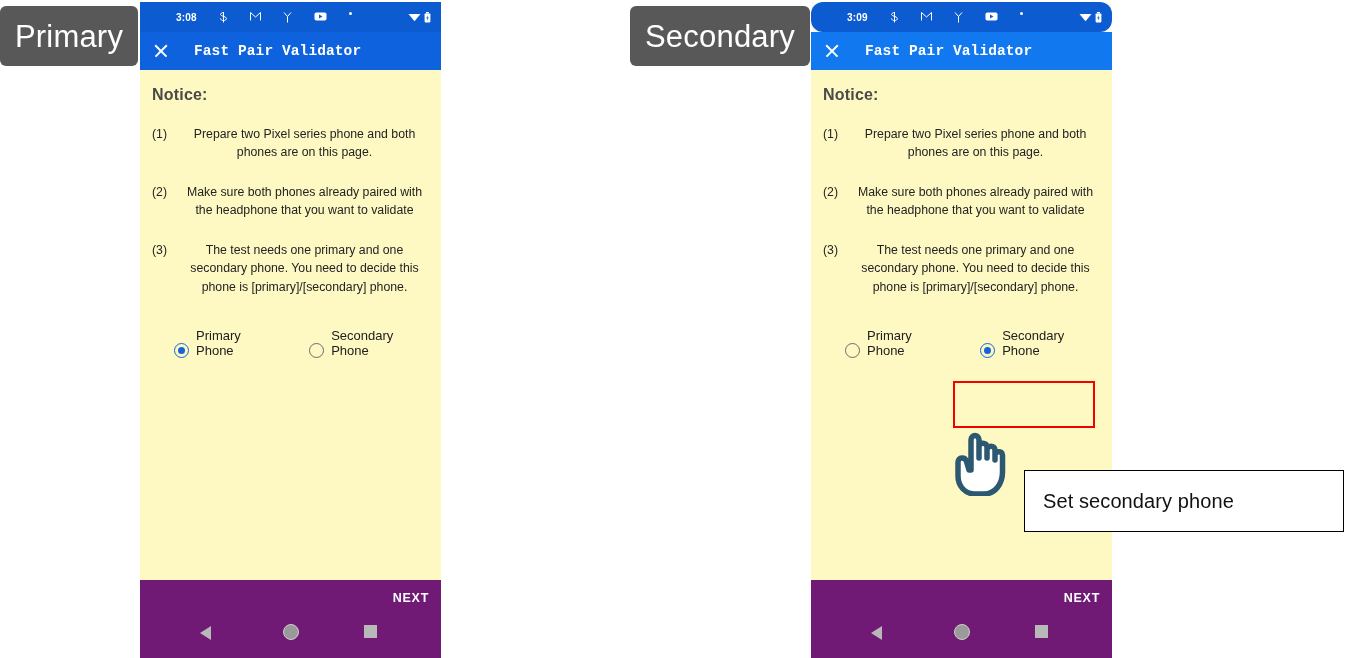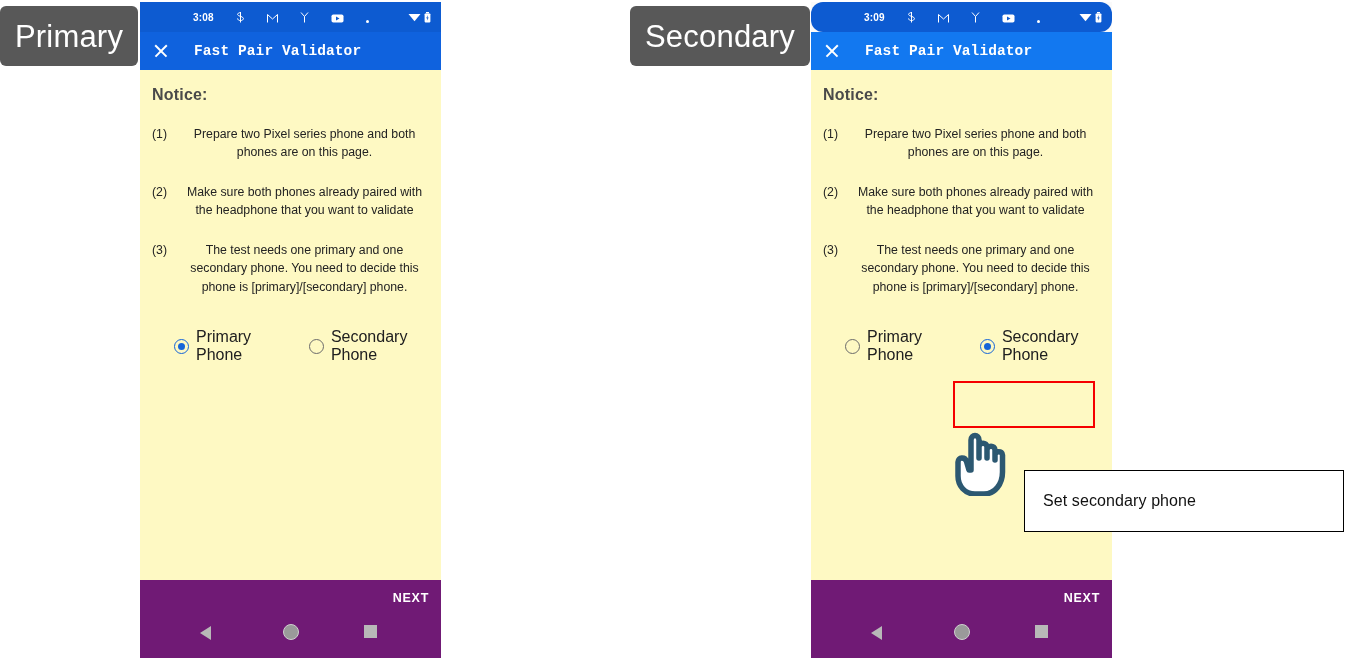--- a/index.html
+++ b/index.html
@@ -52,23 +52,23 @@
     background: #0d5bd1;
     color: #ffffff;
     display: flex;
     align-items: center;
     box-sizing: border-box;
     padding: 0 10px 0 0;
   }
   .phone-light .statusbar { background: #0d5bd1; border-radius: 12px; }
   .sb-left {
     display: flex;
-    align-items: flex-end;
+    align-items: flex-start;
     gap: 22px;
-    margin-left: 53px;
+    margin-left: 36px;
     font-size: 10px;
     font-weight: bold;
     font-family: "Liberation Sans", sans-serif;
     letter-spacing: .2px;
   }
   .sb-right {
     margin-left: auto;
     display: flex;
     align-items: center;
     gap: 3px;
@@ -140,22 +140,22 @@
 
   
   .radio-row {
     display: flex;
     align-items: center;
     margin-top: 32px;
     padding-left: 22px;
   }
   .radio-opt {
     display: flex;
-    align-items: center;
-    font-size: 16px;
+    align-items: flex-end;
+    font-size: 13px;
     color: #202020;
     position: relative;
   }
   .radio-opt + .radio-opt { margin-left: 32px; }
   .radio-dot {
     width: 15px; height: 15px;
     border-radius: 50%;
     box-sizing: border-box;
     border: 1.6px solid #6b6b6b;
     margin-right: 7px;
@@ -239,21 +239,21 @@
     left: 1024px; top: 470px;
     width: 320px; height: 62px;
     background: #ffffff;
     border: 1.8px solid #000000;
     box-sizing: border-box;
     display: flex;
     align-items: center;
   }
   #callout-box .callout-text {
     margin-left: 18px;
-    font-size: 16px;
+    font-size: 20px;
     color: #111111;
     letter-spacing: .1px;
   }
 </style>
 </head>
 <body>
 
 <div id="root">
 
   <div id="label-primary" class="panel-label">

